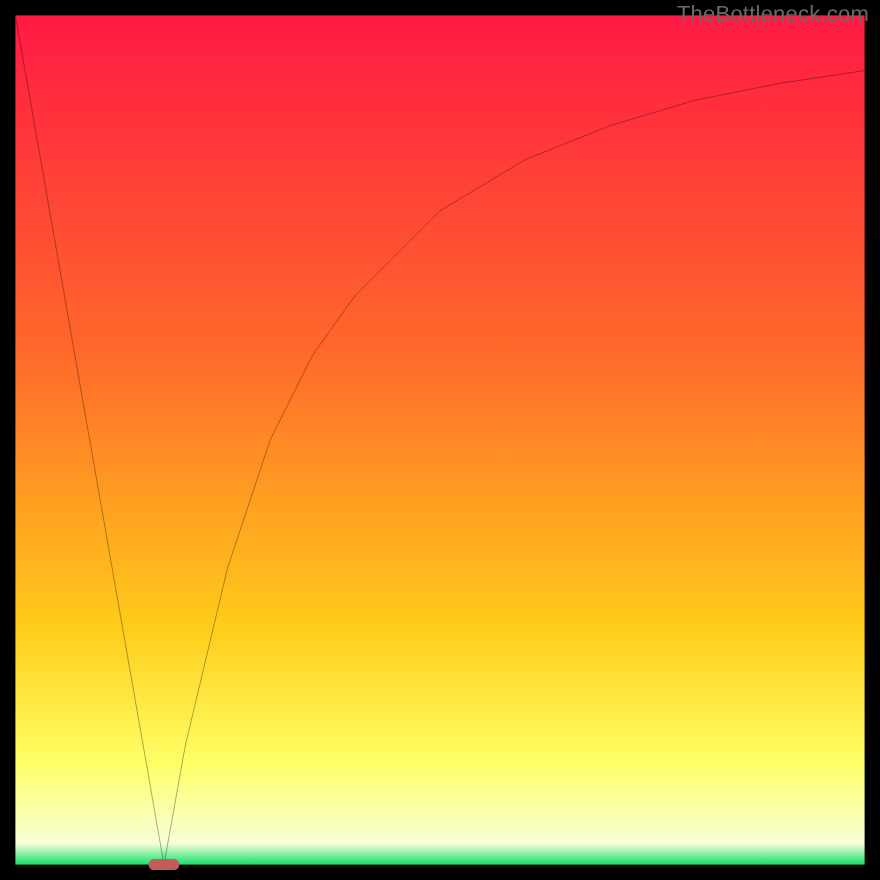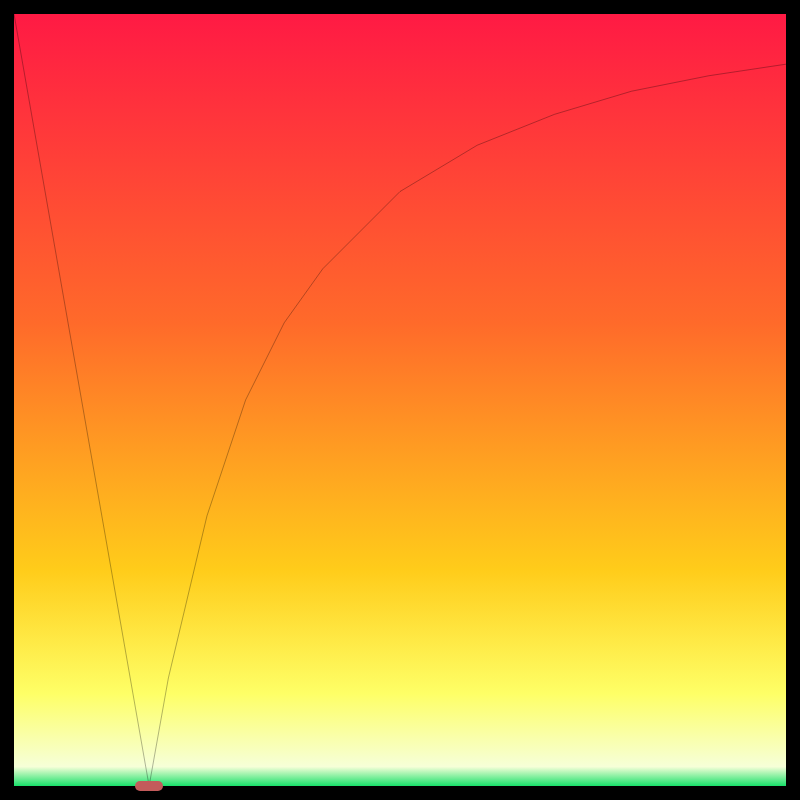--- a/index.html
+++ b/index.html
@@ -66,13 +66,14 @@
 
   <div class="plot" id="plot" style="--c0:#ff1a44;--c1:#ff6a2a;--c2:#ffcc1a;--c3:#feff66;--c4:#f6ffd8;--c5:#18e06a">
 
     <svg class="curve" viewBox="0 0 100 100" preserveAspectRatio="none">
       <path id="curvePath" d="M0.00 0.00 L17.50 100.00 L17.50 100.00 L20.00 86.00 L25.00 65.00 L30.00 50.00 L35.00 40.00 L40.00 33.00 L50.00 23.00 L60.00 17.00 L70.00 13.00 L80.00 10.00 L90.00 8.00 L100.00 6.50" fill="none" stroke="#000" stroke-width="0.3" vector-effect="non-scaling-stroke"></path>
     </svg>
 
     <div class="marker" id="marker" style="left: 17.5%; top: 100%; background: rgb(195, 91, 91);"></div>
   </div>
 
+  <div class="watermark">TheBottleneck.com</div>
 </div>
 
 </body></html>

